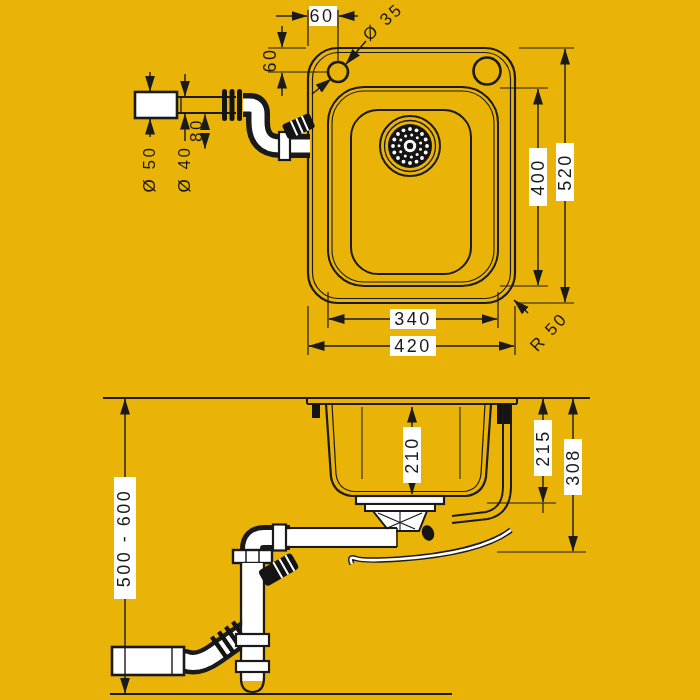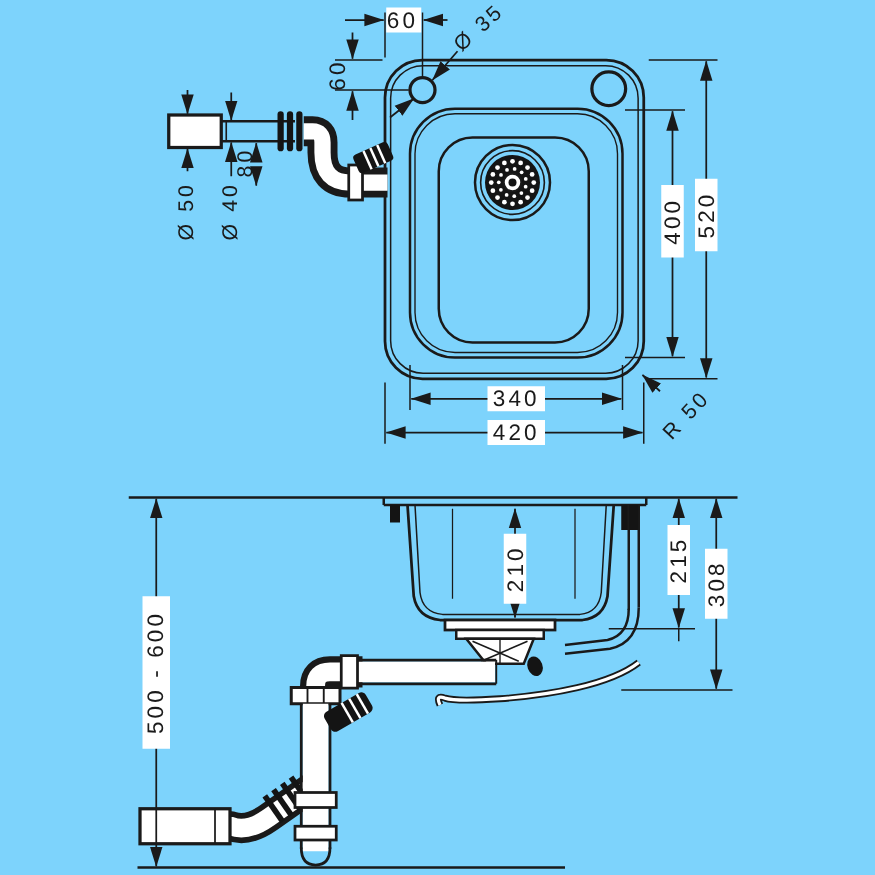--- a/index.html
+++ b/index.html
@@ -1,16 +1,16 @@
 <!DOCTYPE html>
 <html><head>
 <meta charset="utf-8">
 <style>
   html,body{margin:0;padding:0;background:#ffffff;}
-  .stage{position:relative;width:700px;height:700px;background:#7dd3fc;overflow:hidden;}
+  .stage{position:relative;width:700px;height:700px;background:#eab308;overflow:hidden;}
   svg{display:block;}
   .ln{stroke:#1a1a1a;fill:none;}
   .fillw{fill:#ffffff;}
   .filld{fill:#141414;stroke:none;}
   .dim{font-family:"Liberation Sans","DejaVu Sans",sans-serif;font-size:18px;letter-spacing:2.5px;fill:#1a1a1a;}
   .dim-s{font-size:17px;}
   .gap{fill:#ffffff;stroke:none;}
 </style>
 </head>
 <body>

